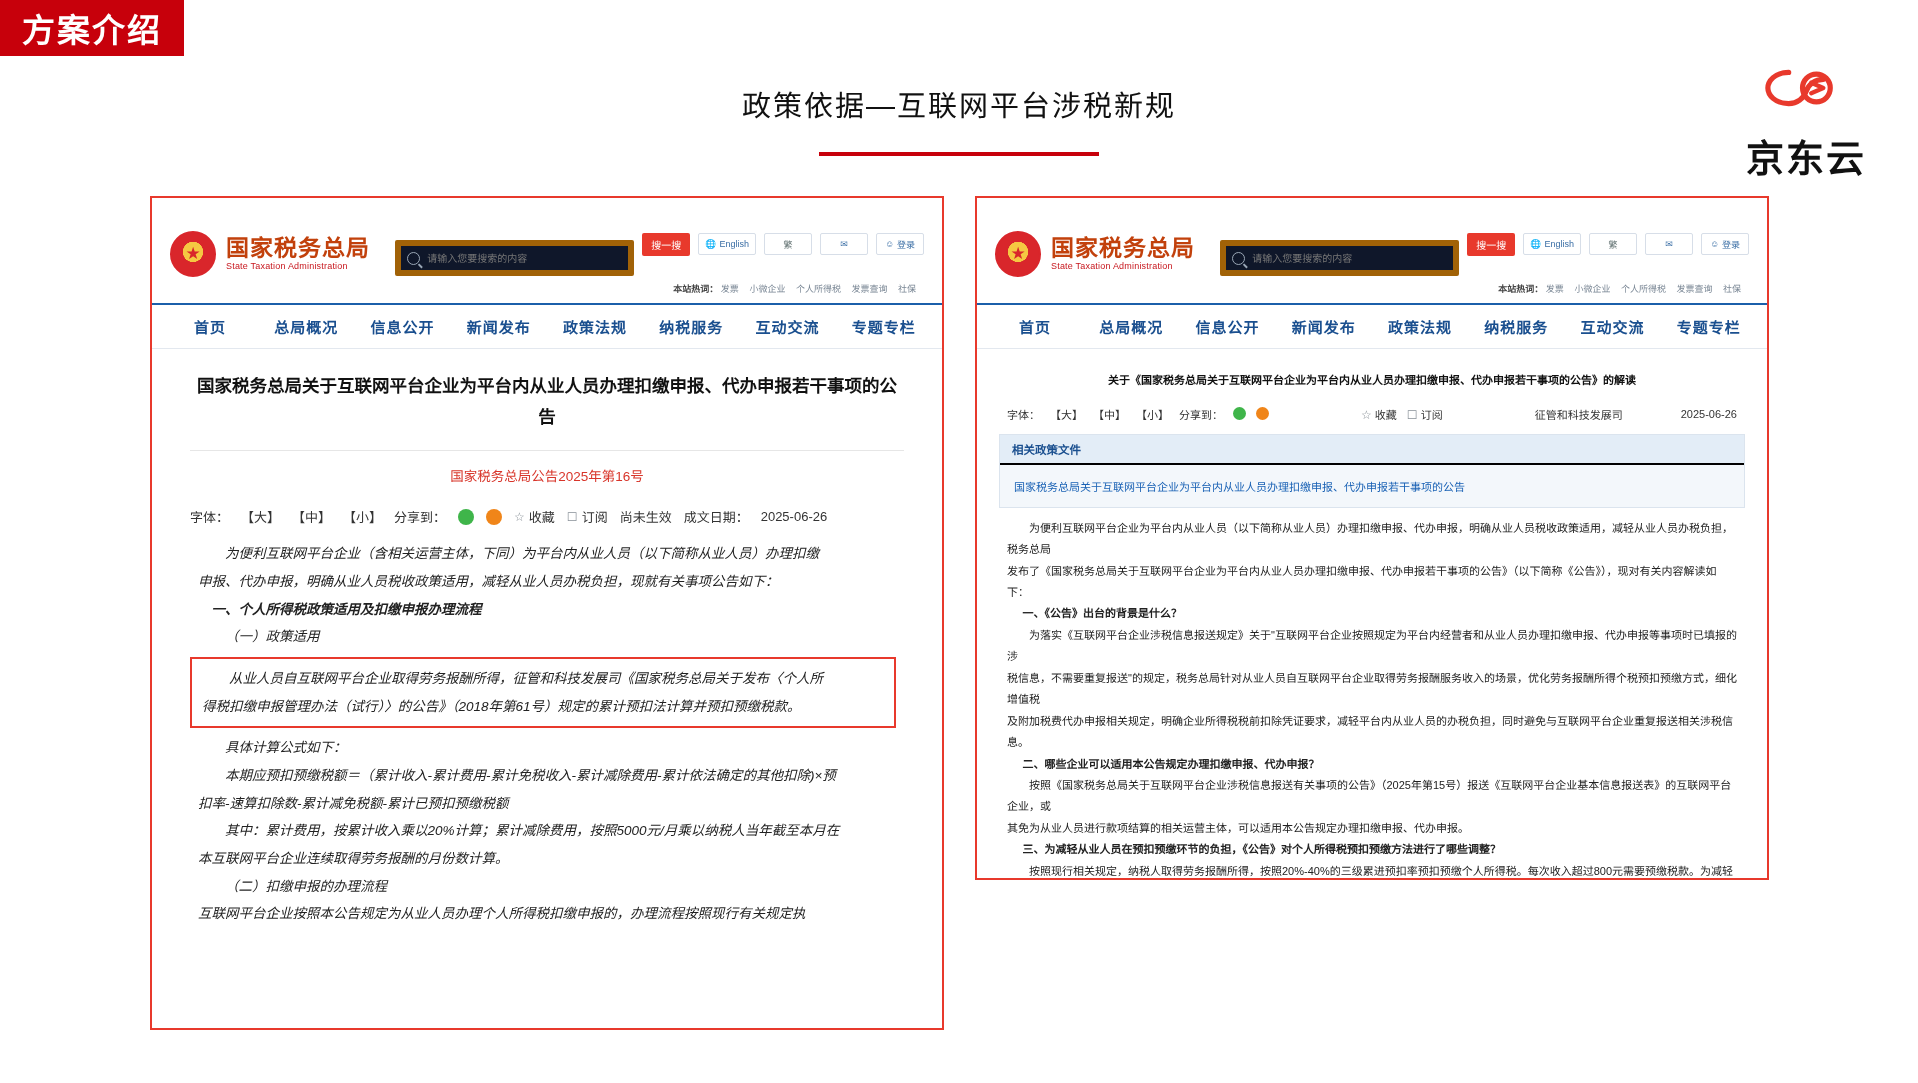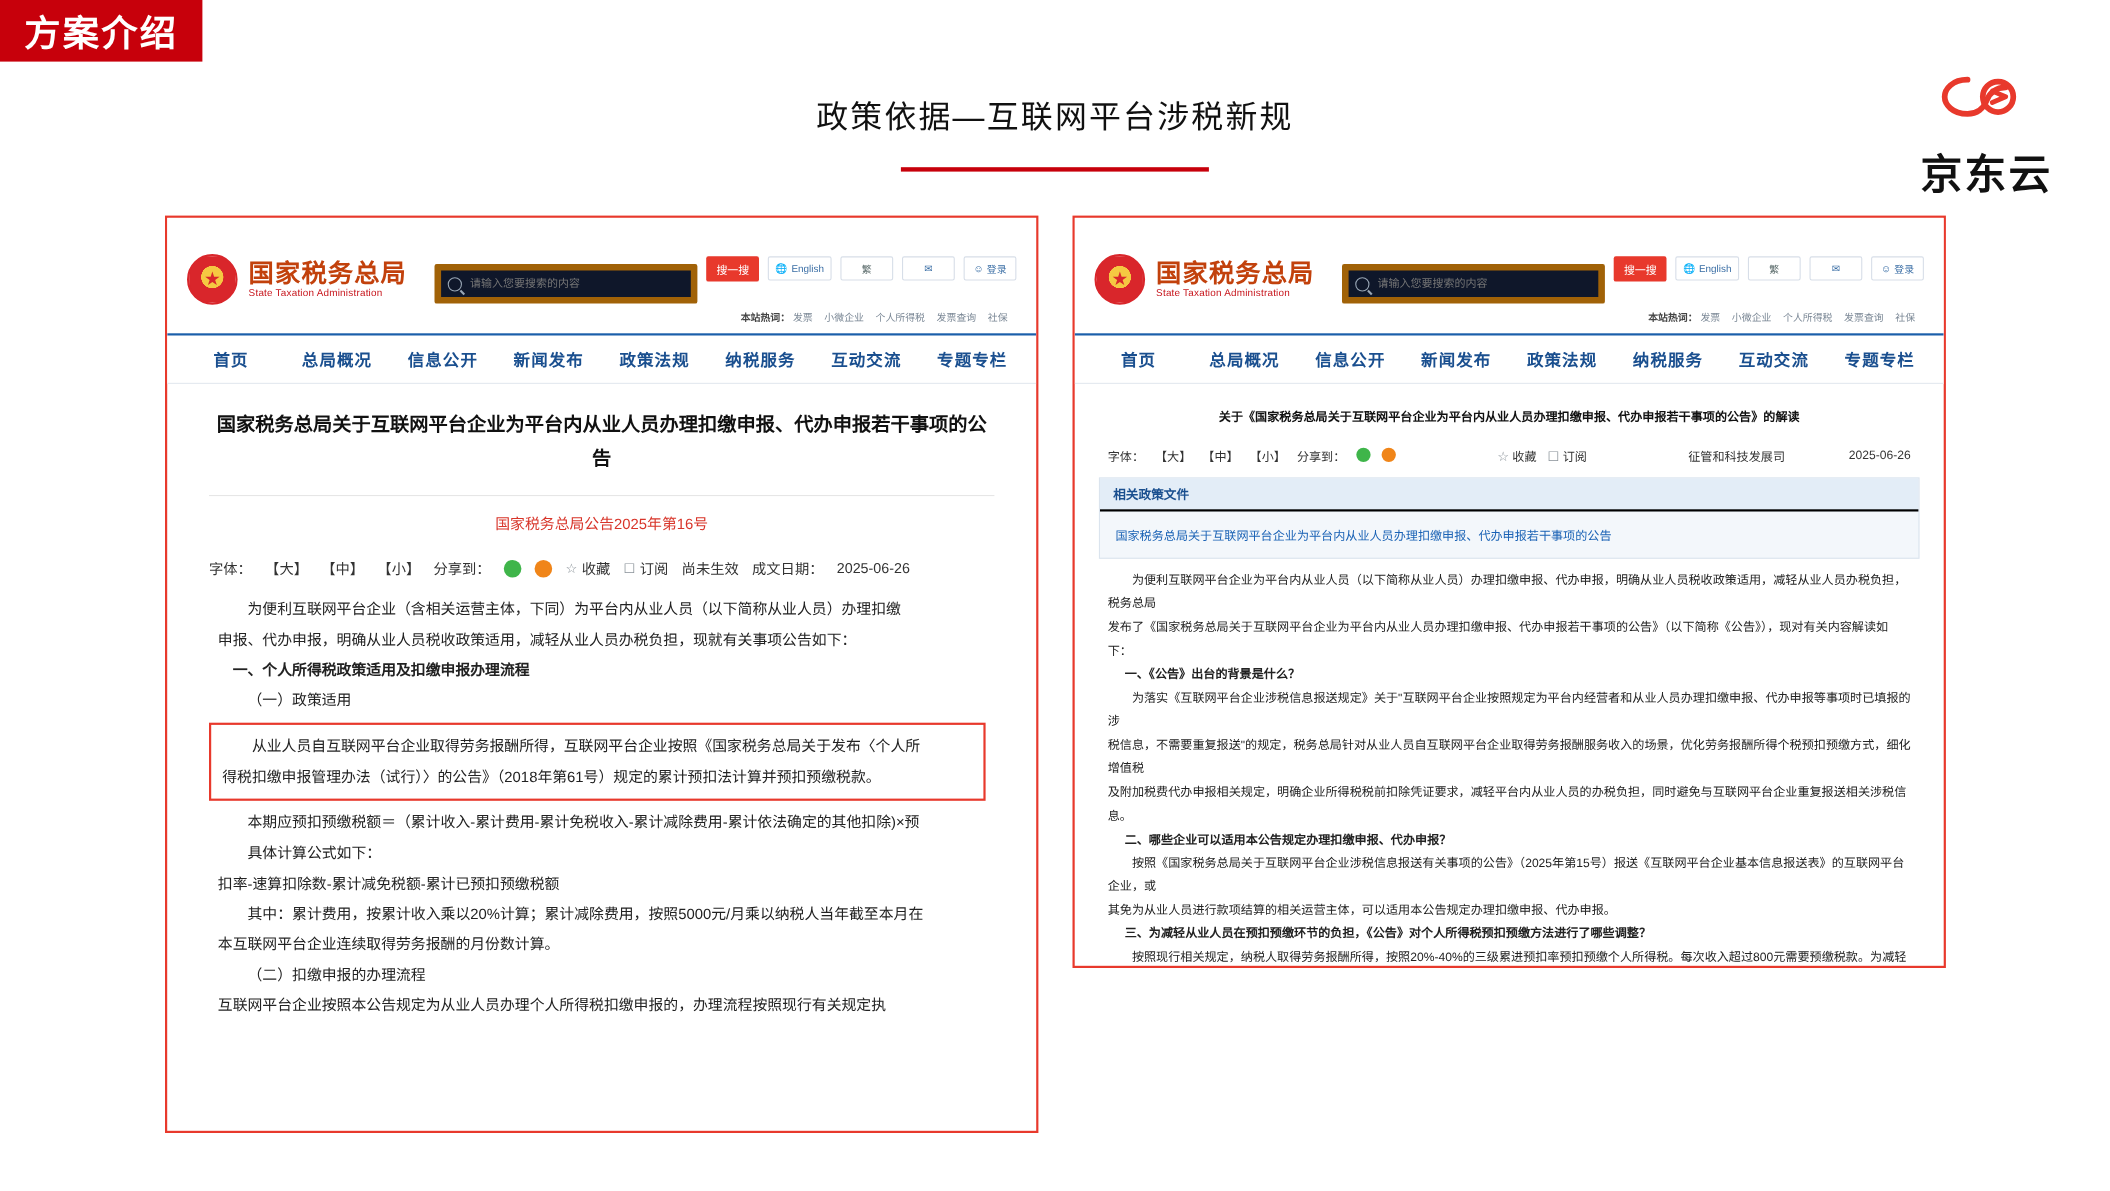--- a/index.html
+++ b/index.html
@@ -109,21 +109,21 @@
   }
   .art-meta{
     display:flex;align-items:center;gap:12px;font-size:13px;color:#333;
     padding:18px 38px 14px 38px;flex-wrap:wrap;
   }
   .art-meta .grp{display:flex;align-items:center;gap:4px;}
   .dot{width:16px;height:16px;border-radius:50%;display:inline-block;}
   .dot.green{background:#3fb54a;}
   .dot.orange{background:#f08519;}
   .body-wrap{padding:0 46px 0 46px;font-size:13.5px;color:#222;line-height:2.05;}
-  .body-wrap p{margin:0;}
+  .body-wrap p{margin:0;font-style:italic;}
   .body-wrap p.ind{text-indent:2em;}
   .body-wrap p.bold{font-weight:bold;text-indent:1em;}
   .hl-box{
     border:2px solid #e8392c;padding:6px 10px;margin:6px 0 6px -8px;
   }
   .hl-box p{text-indent:2em;margin:0;}
 
   
   .r-title{
     text-align:center;font-size:11px;font-weight:bold;color:#111;
@@ -241,26 +241,26 @@
     <span>2025-06-26</span>
   </div>
 
   <div class="body-wrap">
     <p class="ind">为便利互联网平台企业（含相关运营主体，下同）为平台内从业人员（以下简称从业人员）办理扣缴</p>
     <p>申报、代办申报，明确从业人员税收政策适用，减轻从业人员办税负担，现就有关事项公告如下：</p>
     <p class="bold">一、个人所得税政策适用及扣缴申报办理流程</p>
     <p class="ind">（一）政策适用</p>
 
     <div class="hl-box">
-      <p>从业人员自互联网平台企业取得劳务报酬所得，互联网平台企业按照《国家税务总局关于发布〈个人所</p>
+      <p>从业人员自互联网平台企业取得劳务报酬所得，征管和科技发展司《国家税务总局关于发布〈个人所</p>
       <p style="text-indent:0">得税扣缴申报管理办法（试行）〉的公告》（2018年第61号）规定的累计预扣法计算并预扣预缴税款。</p>
     </div>
 
+    <p class="ind">具体计算公式如下：</p>
     <p class="ind">本期应预扣预缴税额＝（累计收入-累计费用-累计免税收入-累计减除费用-累计依法确定的其他扣除)×预</p>
-    <p class="ind">具体计算公式如下：</p>
     <p>扣率-速算扣除数-累计减免税额-累计已预扣预缴税额</p>
     <p class="ind">其中：累计费用，按累计收入乘以20%计算；累计减除费用，按照5000元/月乘以纳税人当年截至本月在</p>
     <p>本互联网平台企业连续取得劳务报酬的月份数计算。</p>
     <p class="ind">（二）扣缴申报的办理流程</p>
     <p>互联网平台企业按照本公告规定为从业人员办理个人所得税扣缴申报的，办理流程按照现行有关规定执</p>
   </div>
 </div>
 
 <div class="panel" id="panel-right">
 

